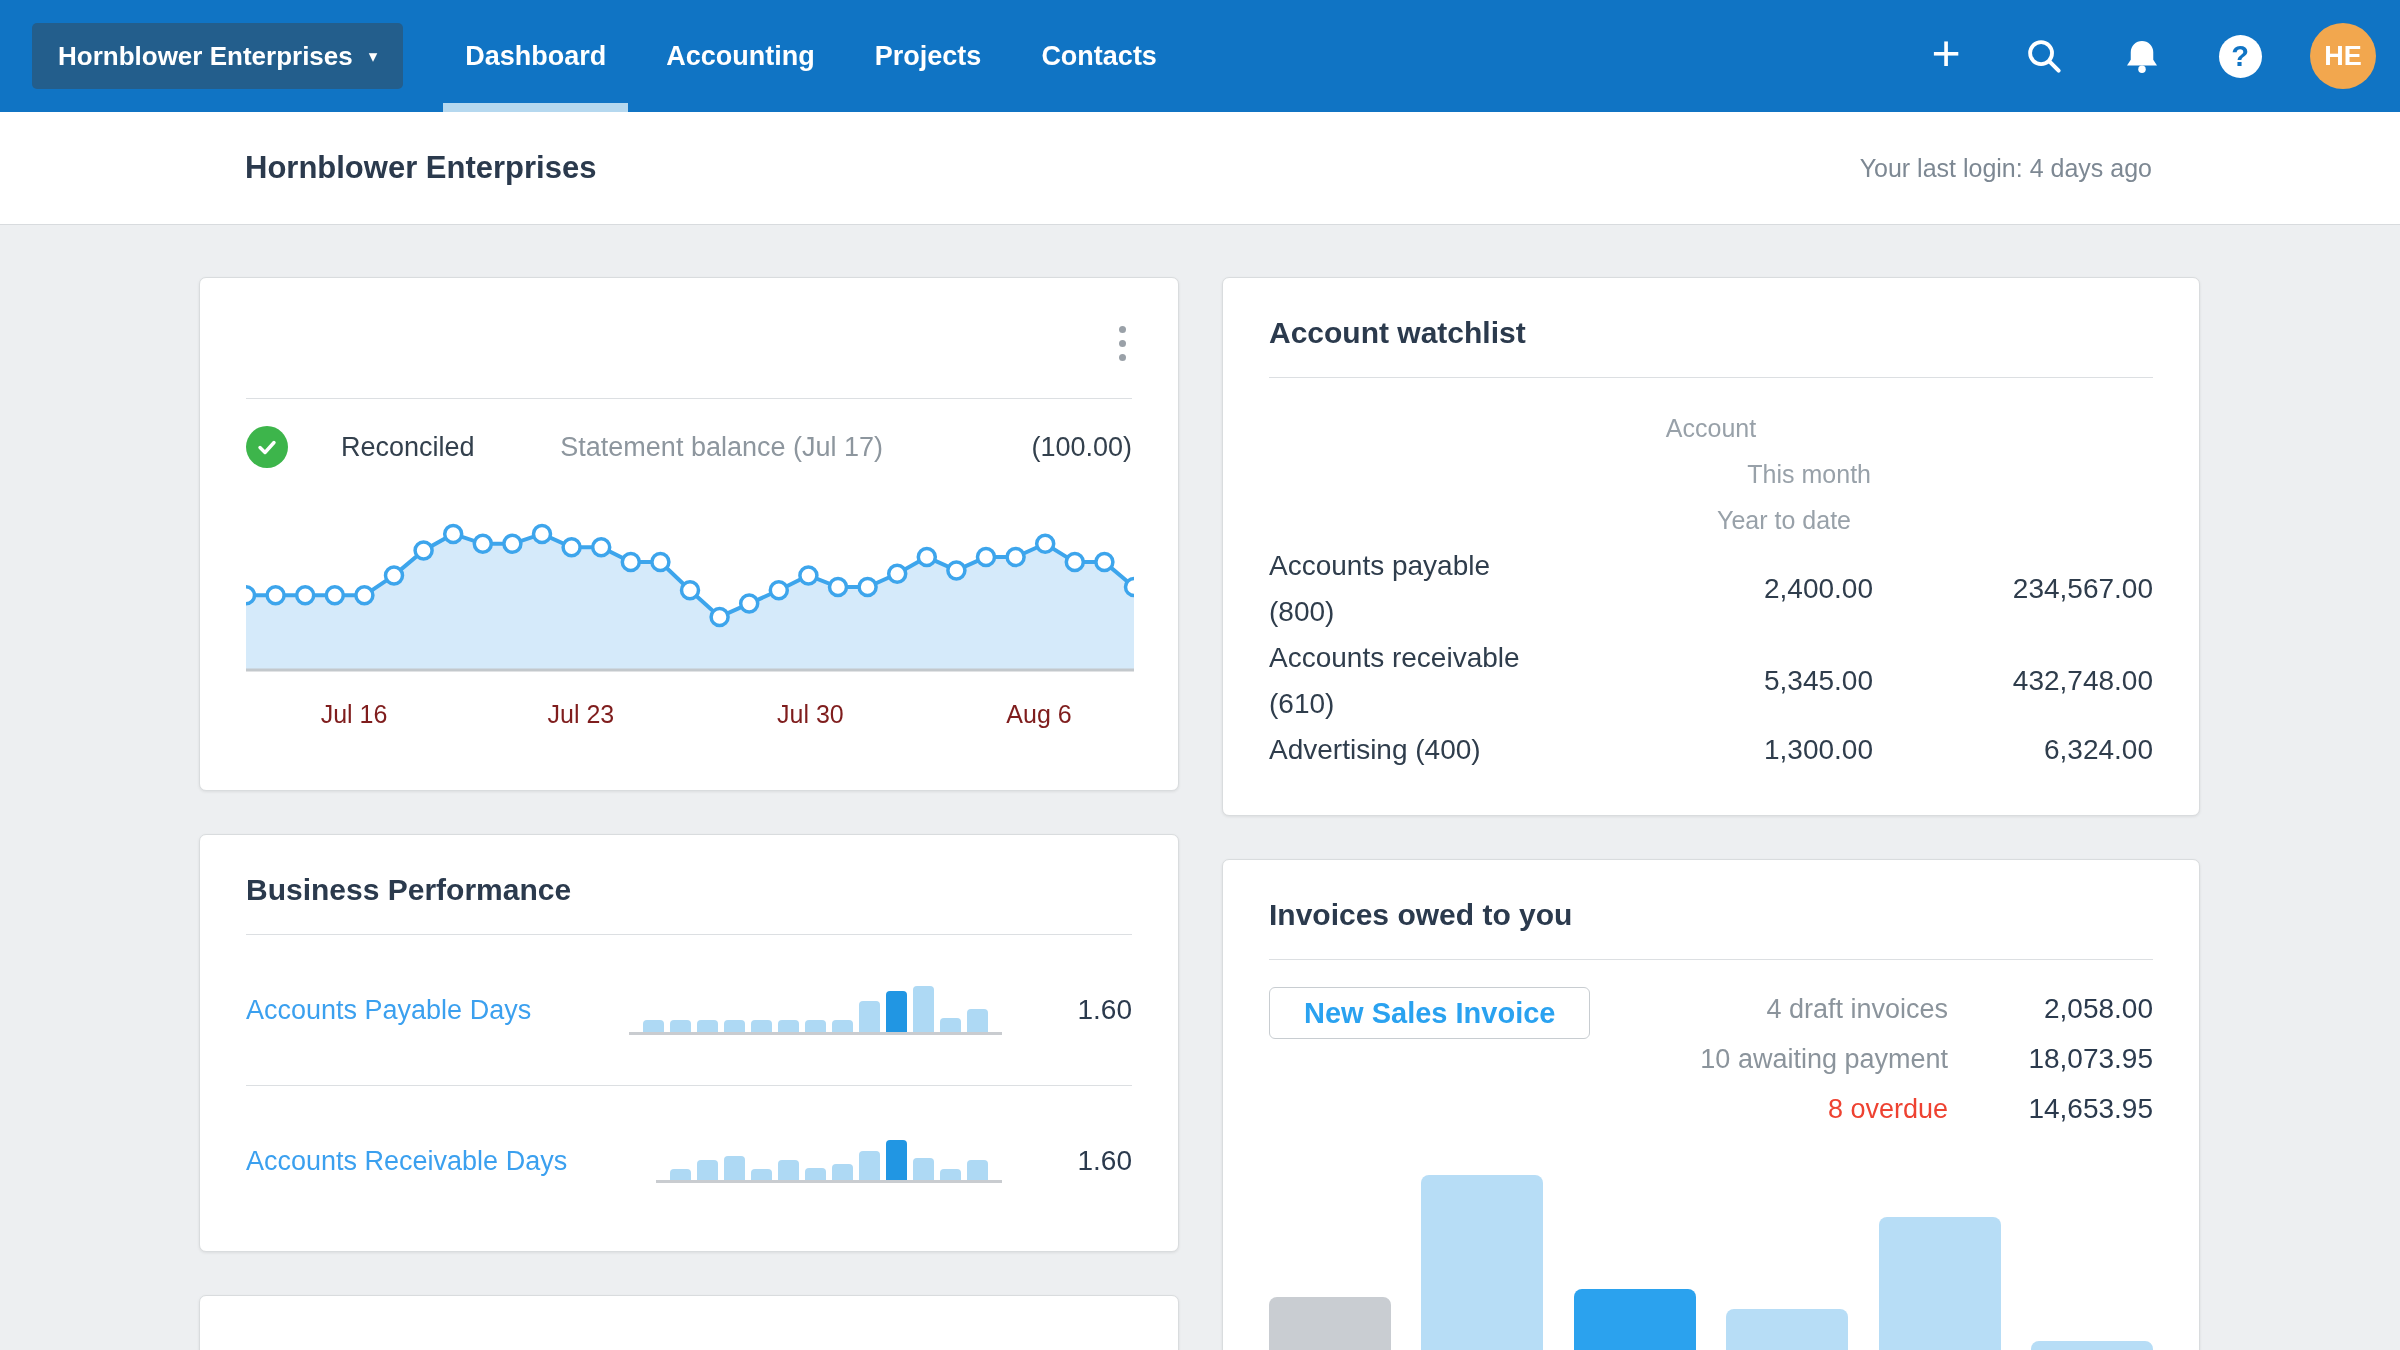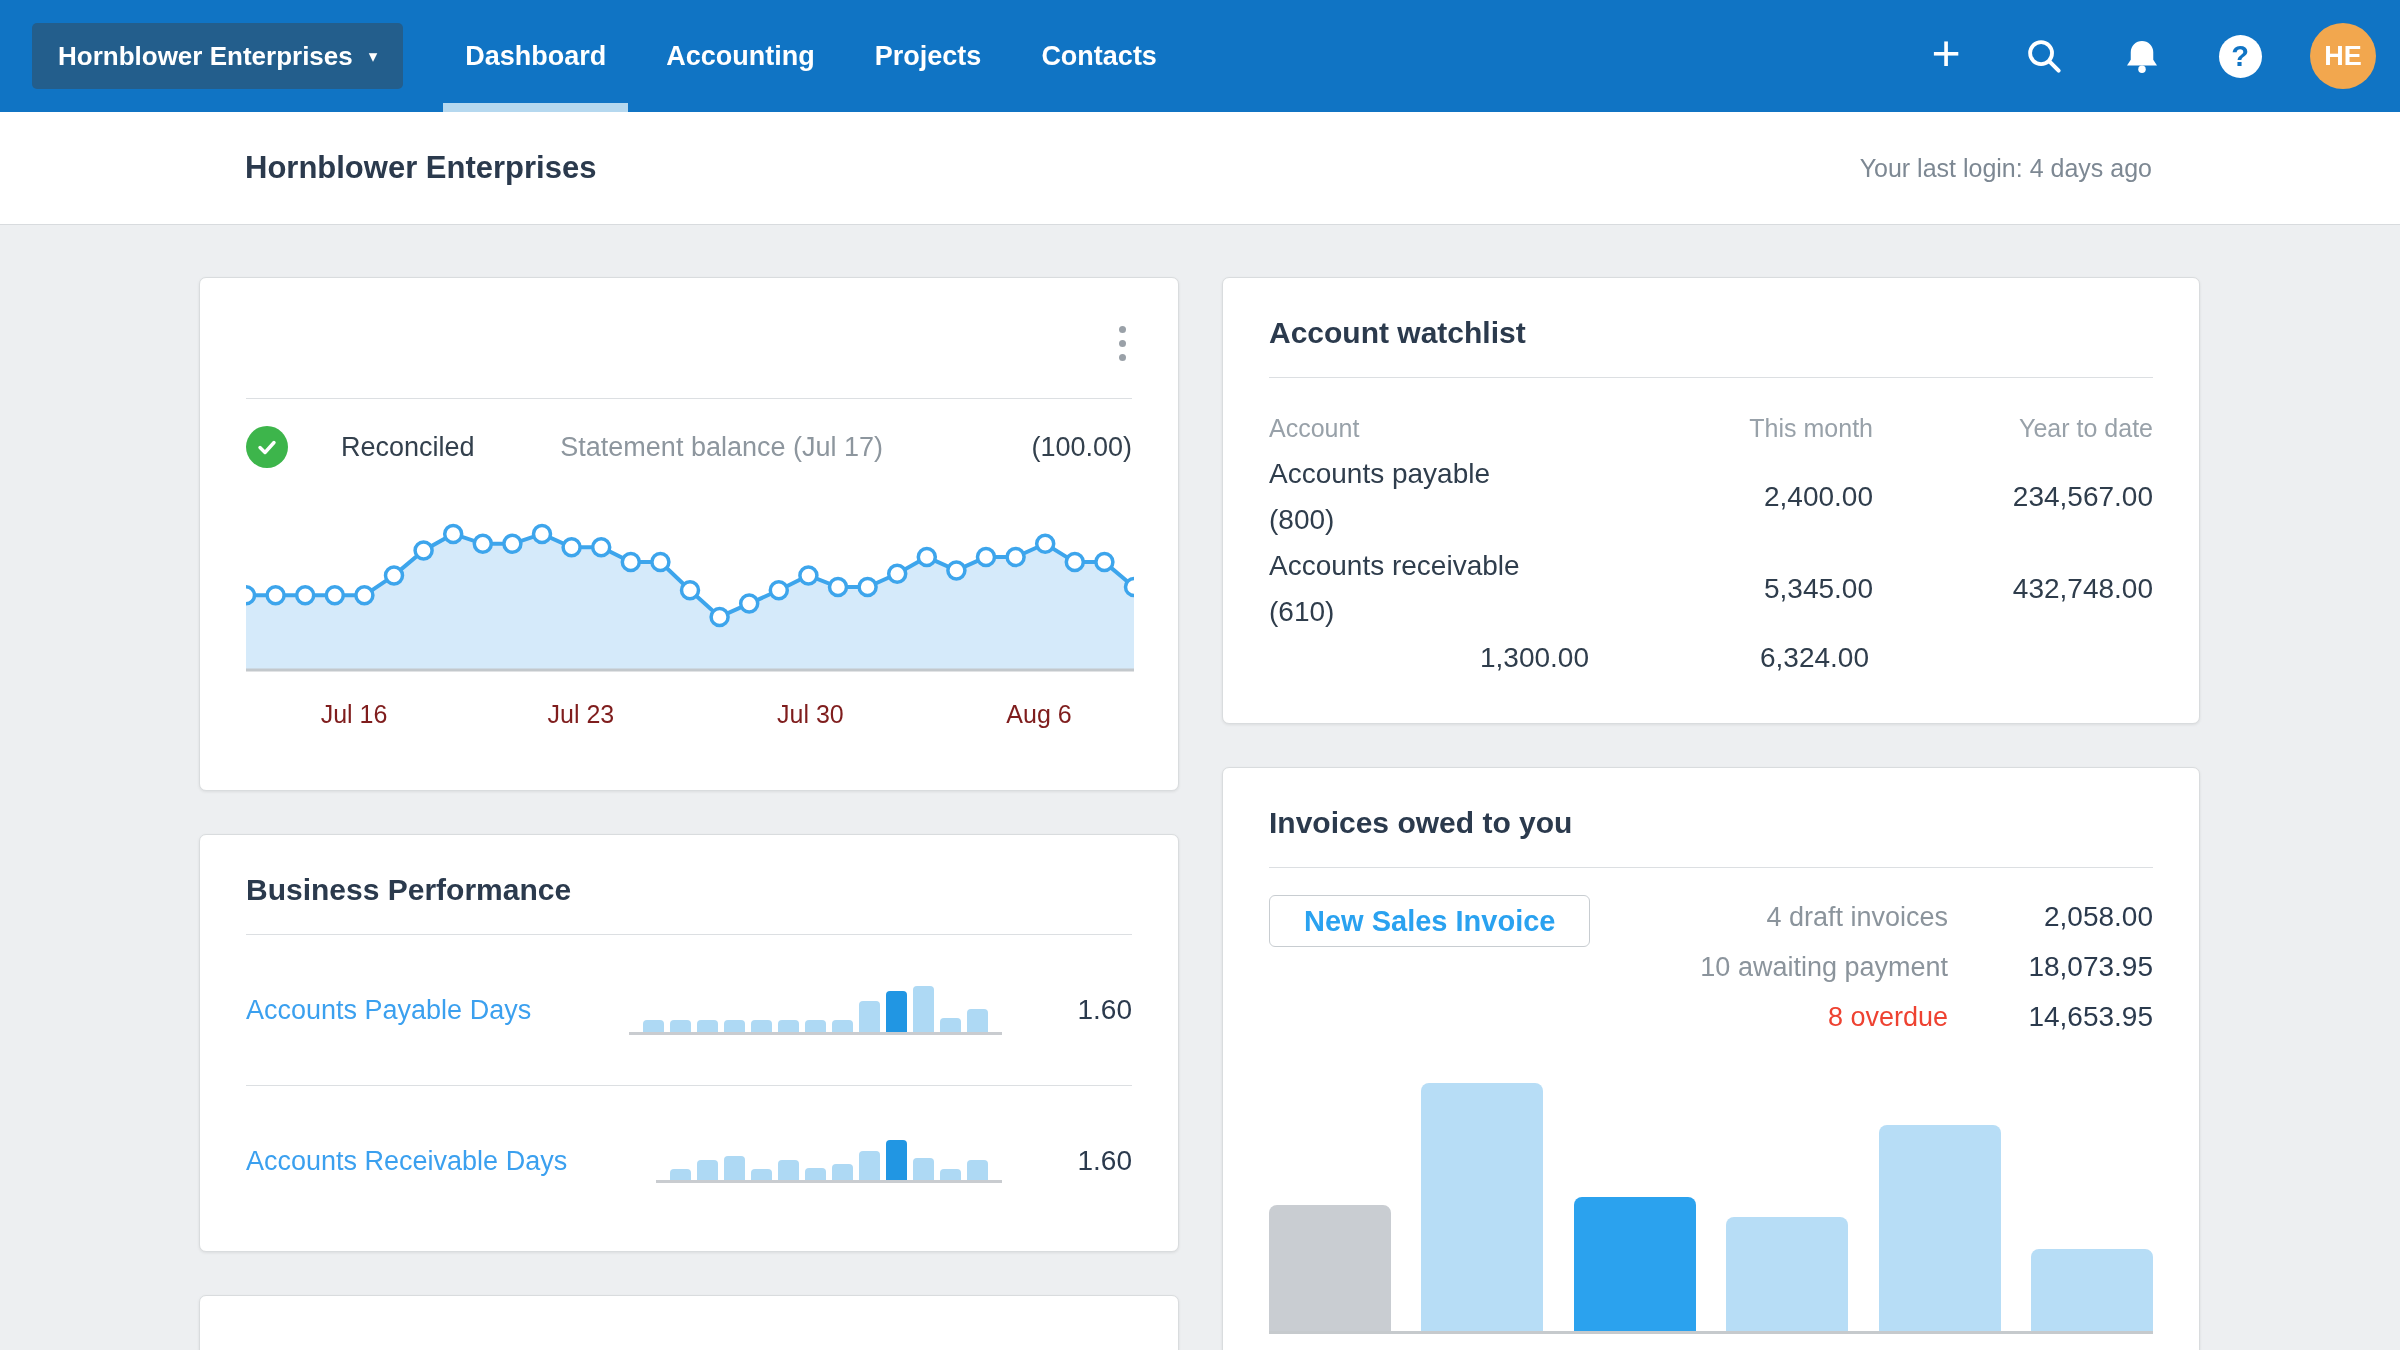--- a/index.html
+++ b/index.html
@@ -66,21 +66,21 @@
   .spark-bar{width:21px;background:#aed9f4;border-radius:4px 4px 0 0;}
   .spark-bar.hl{background:#2196e3;}
   .perf-value{font-size:28px;color:#2b3a4d;width:130px;text-align:right;}
 
   
   .w-table{width:100%;margin-top:14px;}
   .w-row{display:flex;align-items:center;line-height:46px;}
   .w-col-account{flex:1;text-align:left;}
   .w-col-month{width:320px;text-align:right;}
   .w-col-ytd{width:280px;text-align:right;}
-  .w-head{font-size:25px;color:#98a1a9;}
+  .w-head{font-size:25px;color:#98a1a9;flex-direction:column;}
   .w-data{font-size:28px;color:#2f3d4c;}
 
   
   .inv-action{display:flex;align-items:flex-start;margin-top:10px;}
   .new-invoice-btn{background:#fff;border:1px solid #c8cdd1;border-radius:6px;
     padding:0 34px;height:52px;font-size:29px;font-weight:bold;color:#2aa2f0;cursor:pointer;
     font-family:"Liberation Sans","DejaVu Sans",sans-serif;}
   .inv-summary{margin-left:auto;display:flex;flex-direction:column;gap:6px;}
   .inv-sum-row{display:flex;align-items:center;justify-content:flex-end;line-height:44px;}
   .inv-sum-label{font-size:27px;color:#8b949c;text-align:right;}
@@ -279,20 +279,21 @@
             <span class="w-col-account">Accounts payable (800)</span>
             <span class="w-col-month">2,400.00</span>
             <span class="w-col-ytd">234,567.00</span>
           </div>
           <div class="w-row w-data">
             <span class="w-col-account">Accounts receivable (610)</span>
             <span class="w-col-month">5,345.00</span>
             <span class="w-col-ytd">432,748.00</span>
           </div>
           <div class="w-row w-data">
+            <span class="w-col-account">Advertising (400)</span>
             <span class="w-col-month">1,300.00</span>
             <span class="w-col-ytd">6,324.00</span>
           </div>
         </div>
       </div>
 
       <div class="card">
         <h2>Invoices owed to you</h2>
         <div class="divider"></div>
         <div class="inv-action">

